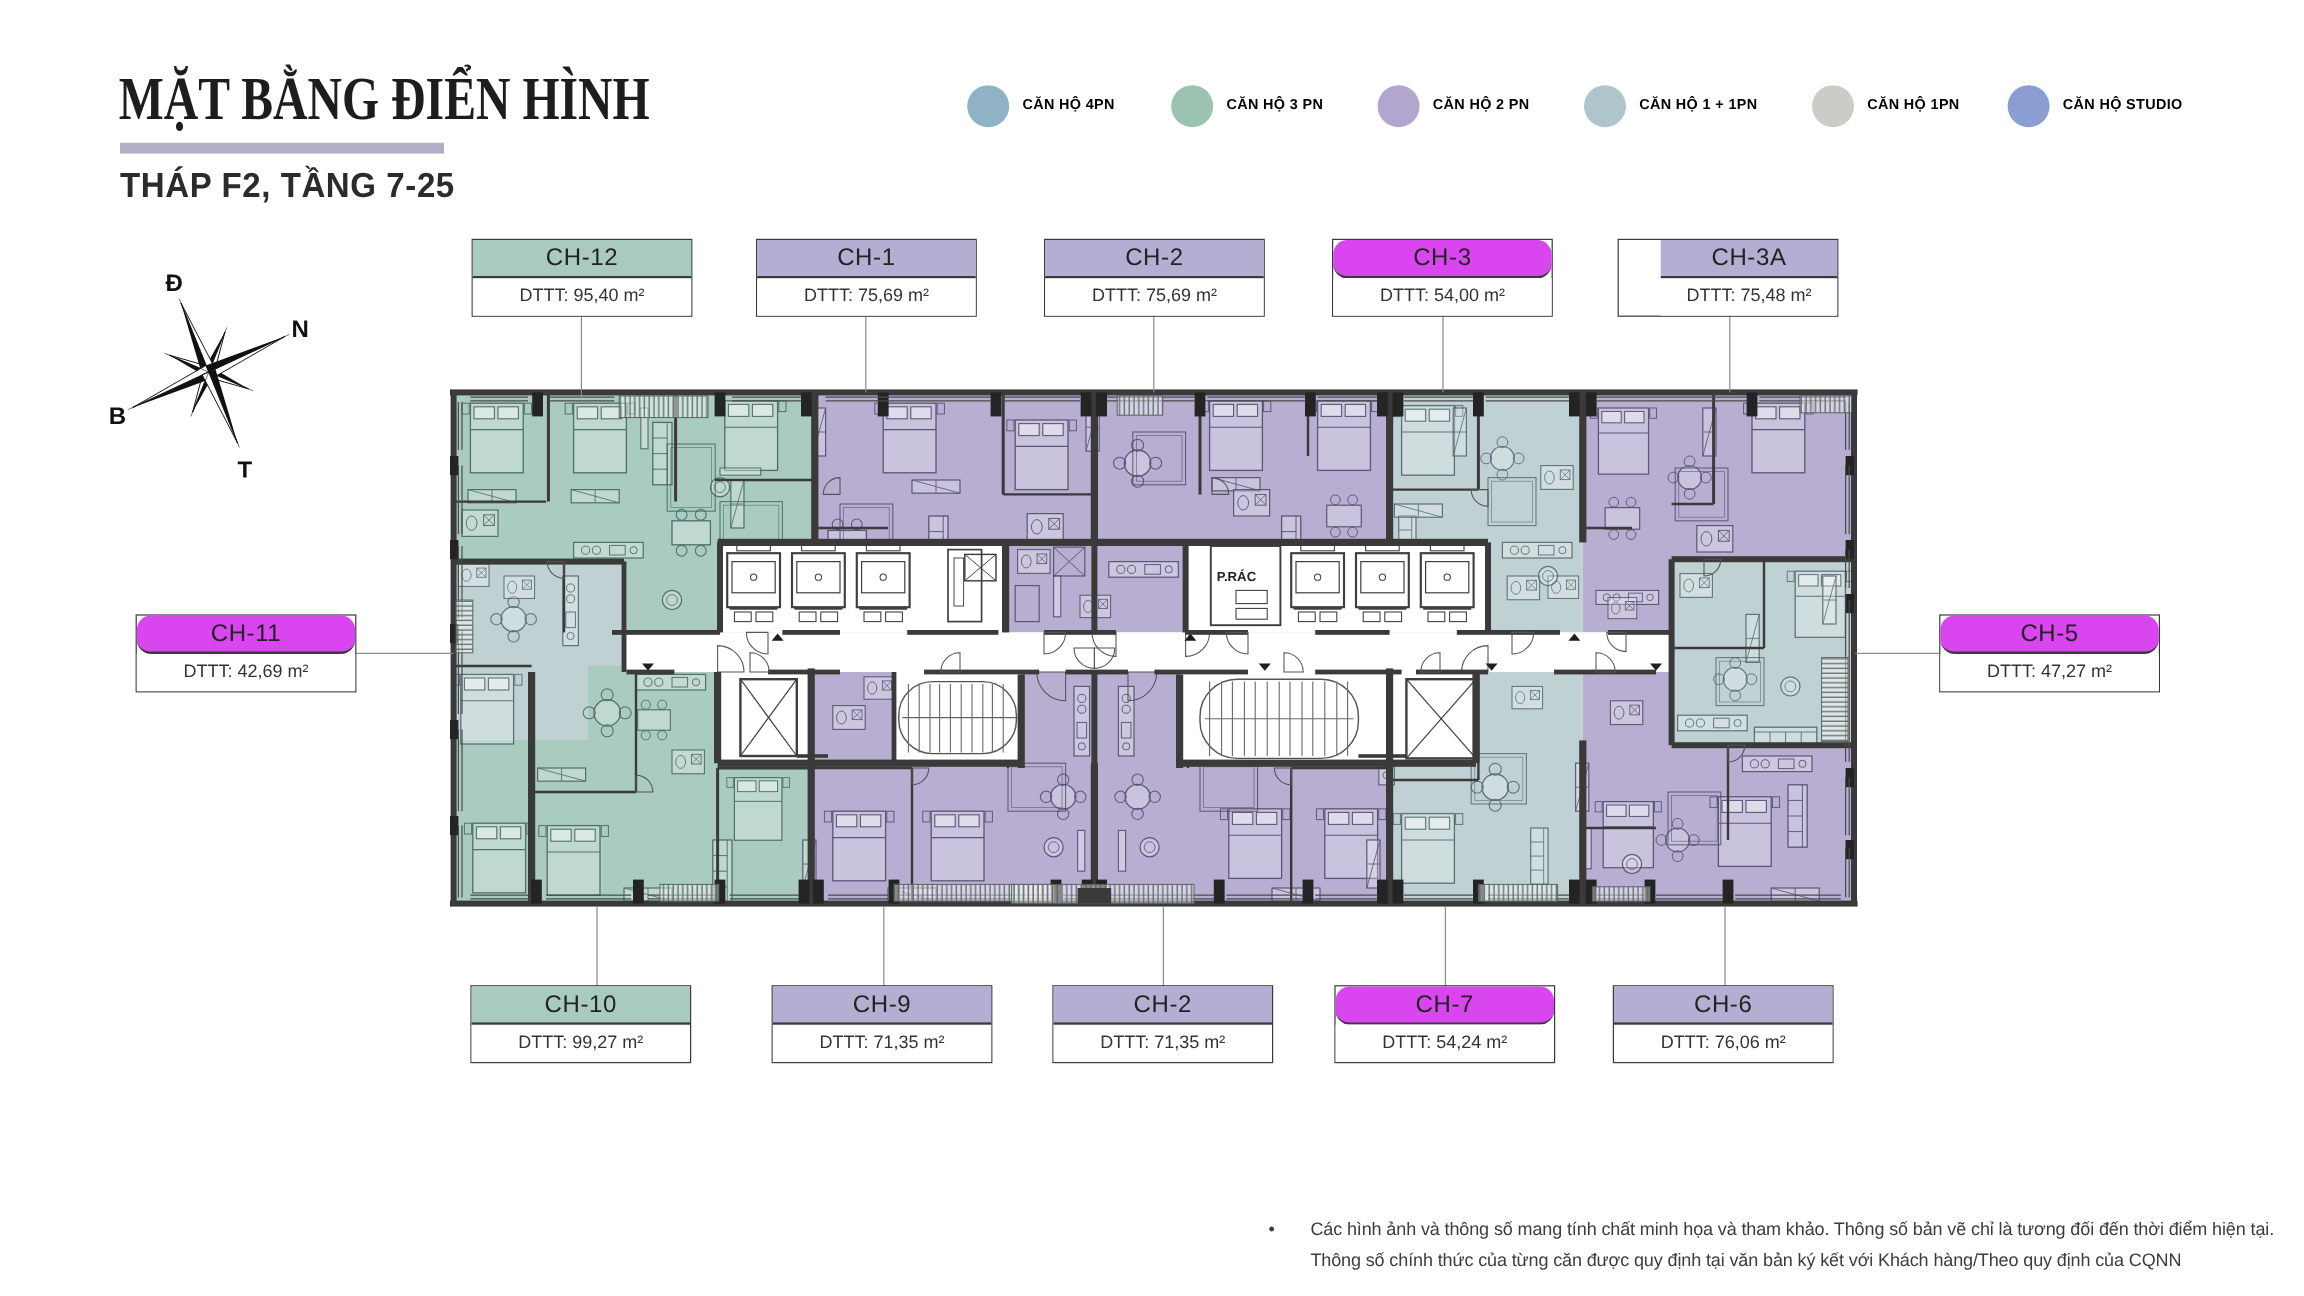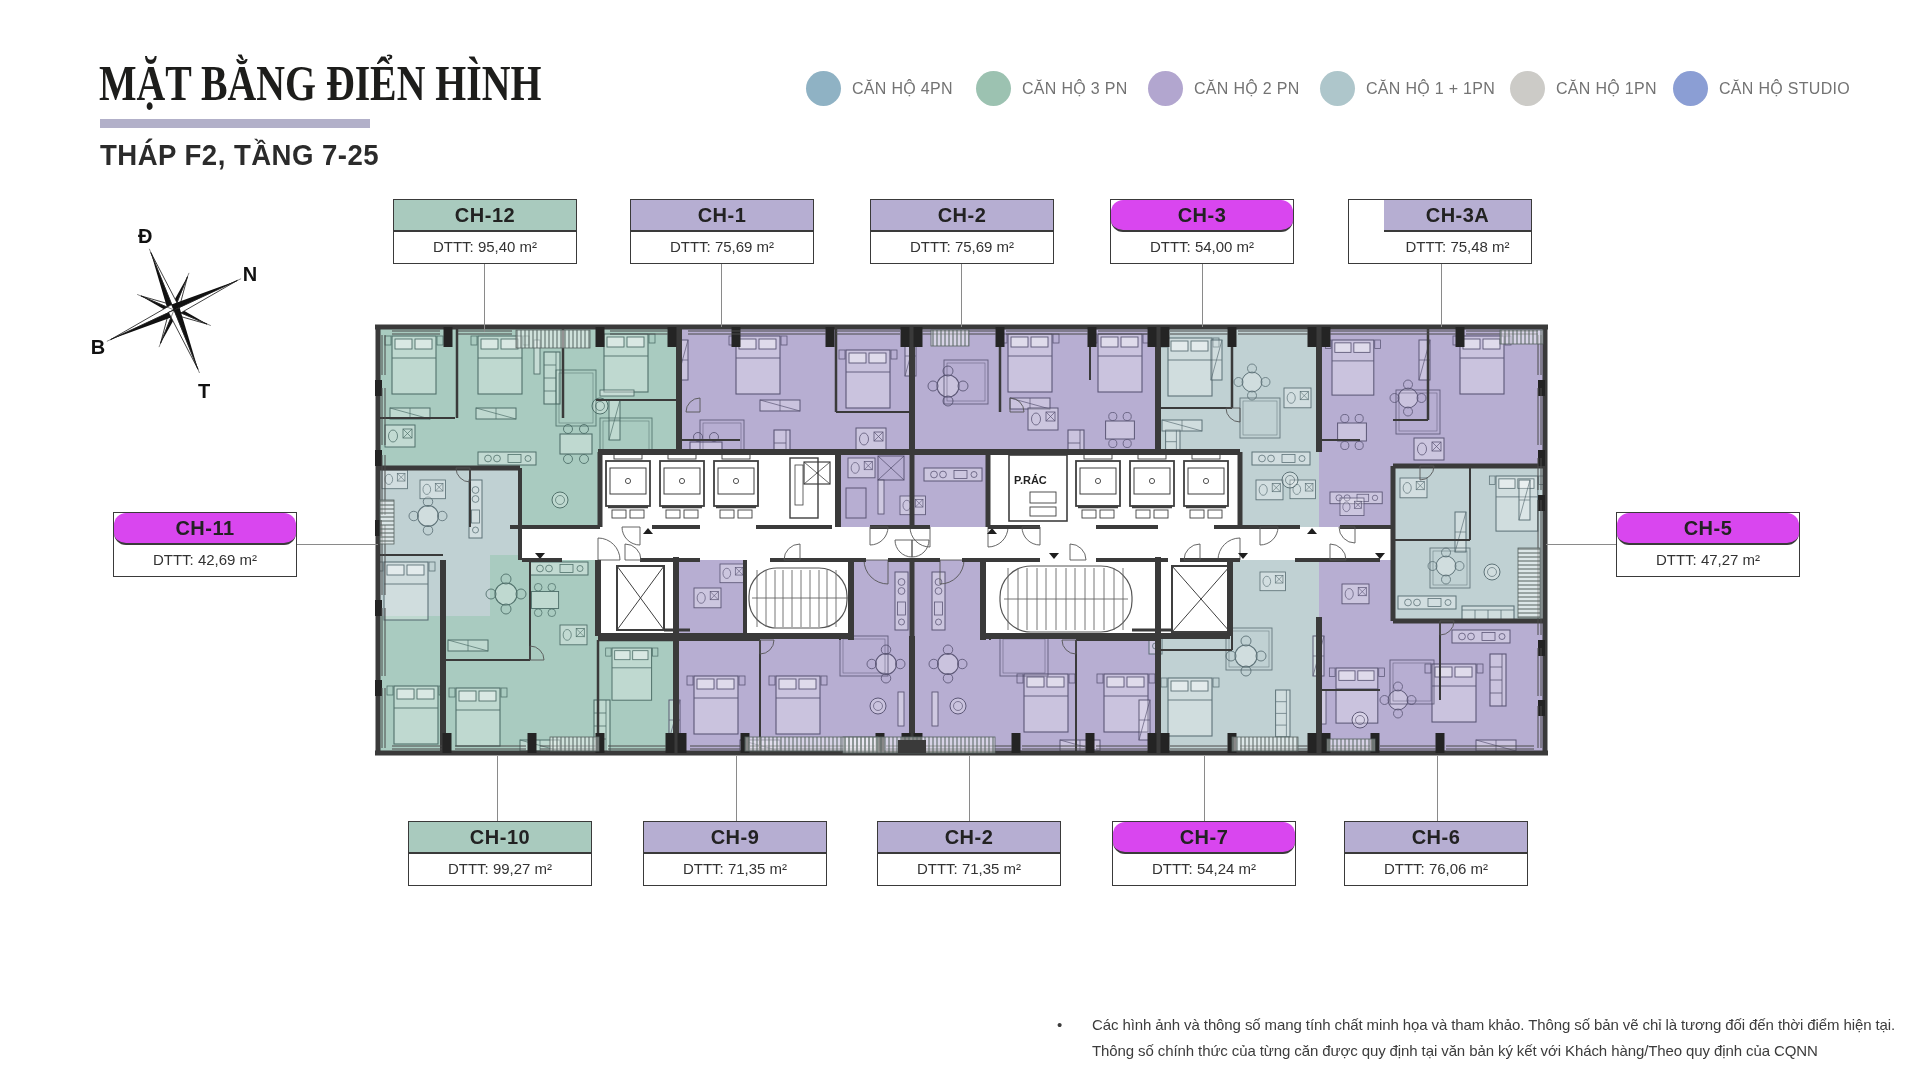--- a/index.html
+++ b/index.html
@@ -3,23 +3,23 @@
 <meta charset="utf-8">
 <style>
 html,body{margin:0;padding:0;width:1920px;height:1080px;background:#ffffff;overflow:hidden;}
 *{box-sizing:border-box;}
 body{font-family:"Liberation Sans", sans-serif;position:relative;}
 .abs{position:absolute;}
 .title{left:99px;top:54px;font-family:"Liberation Serif",serif;font-weight:700;font-size:51px;letter-spacing:0px;color:#1d1d1b;transform:scaleX(0.78);transform-origin:0 0;white-space:nowrap;}
 .bar{left:100px;top:119px;width:270px;height:9px;background:#b2b0c9;}
 .sub{left:100px;top:139px;font-weight:700;font-size:29px;transform:scaleX(0.95);transform-origin:0 0;white-space:nowrap;letter-spacing:0.5px;color:#2b2b2b;}
 .leg-c{width:35px;height:35px;border-radius:50%;top:71px;}
-.leg-t{top:80px;font-weight:400;font-size:16px;letter-spacing:0.3px;color:#737373;white-space:nowrap;}
+.leg-t{top:80px;font-weight:700;font-size:12px;letter-spacing:0.3px;color:#000000;white-space:nowrap;}
 .lbox{width:184px;border:1px solid #3a3a3a;}
-.lbox .hd{height:32px;border-bottom:2px solid #3a3a3a;font-weight:700;font-size:20px;color:#222;text-align:center;line-height:31px;letter-spacing:0.5px;}
+.lbox .hd{height:32px;border-bottom:2px solid #3a3a3a;font-weight:400;font-size:20px;color:#222;text-align:center;line-height:31px;letter-spacing:0.5px;}
 .lbox .bd{height:31px;background:#fff;font-size:15px;color:#333;text-align:center;line-height:30px;}
 .hd.teal{background:#a9cabe;}
 .hd.purp{background:#b6aed2;}
 .hd.gray{background:#d946ef;border-radius:12px;}
 .conn{background:#8a8a8a;}
 .disc{left:1092px;top:1012px;font-size:15px;letter-spacing:-0.1px;color:#3c3c3c;line-height:26px;}
 </style>
 </head>
 <body>
 <div class="abs title">MẶT BẰNG ĐIỂN HÌNH</div>
@@ -668,21 +668,21 @@
     <div class="bd">DTTT: 75,48 m²</div>
   </div>
 <div class="abs lbox" style="left:113px;top:512px;">
     <div class="hd gray">CH-11</div>
     <div class="bd">DTTT: 42,69 m²</div>
   </div>
 <div class="abs lbox" style="left:1616px;top:512px;">
     <div class="hd gray">CH-5</div>
     <div class="bd">DTTT: 47,27 m²</div>
   </div>
-<div class="abs lbox" style="left:408px;top:821px;">
+<div class="abs lbox" style="left:392px;top:821px;">
     <div class="hd teal">CH-10</div>
     <div class="bd">DTTT: 99,27 m²</div>
   </div>
 <div class="abs lbox" style="left:643px;top:821px;">
     <div class="hd purp">CH-9</div>
     <div class="bd">DTTT: 71,35 m²</div>
   </div>
 <div class="abs lbox" style="left:877px;top:821px;">
     <div class="hd purp">CH-2</div>
     <div class="bd">DTTT: 71,35 m²</div>

